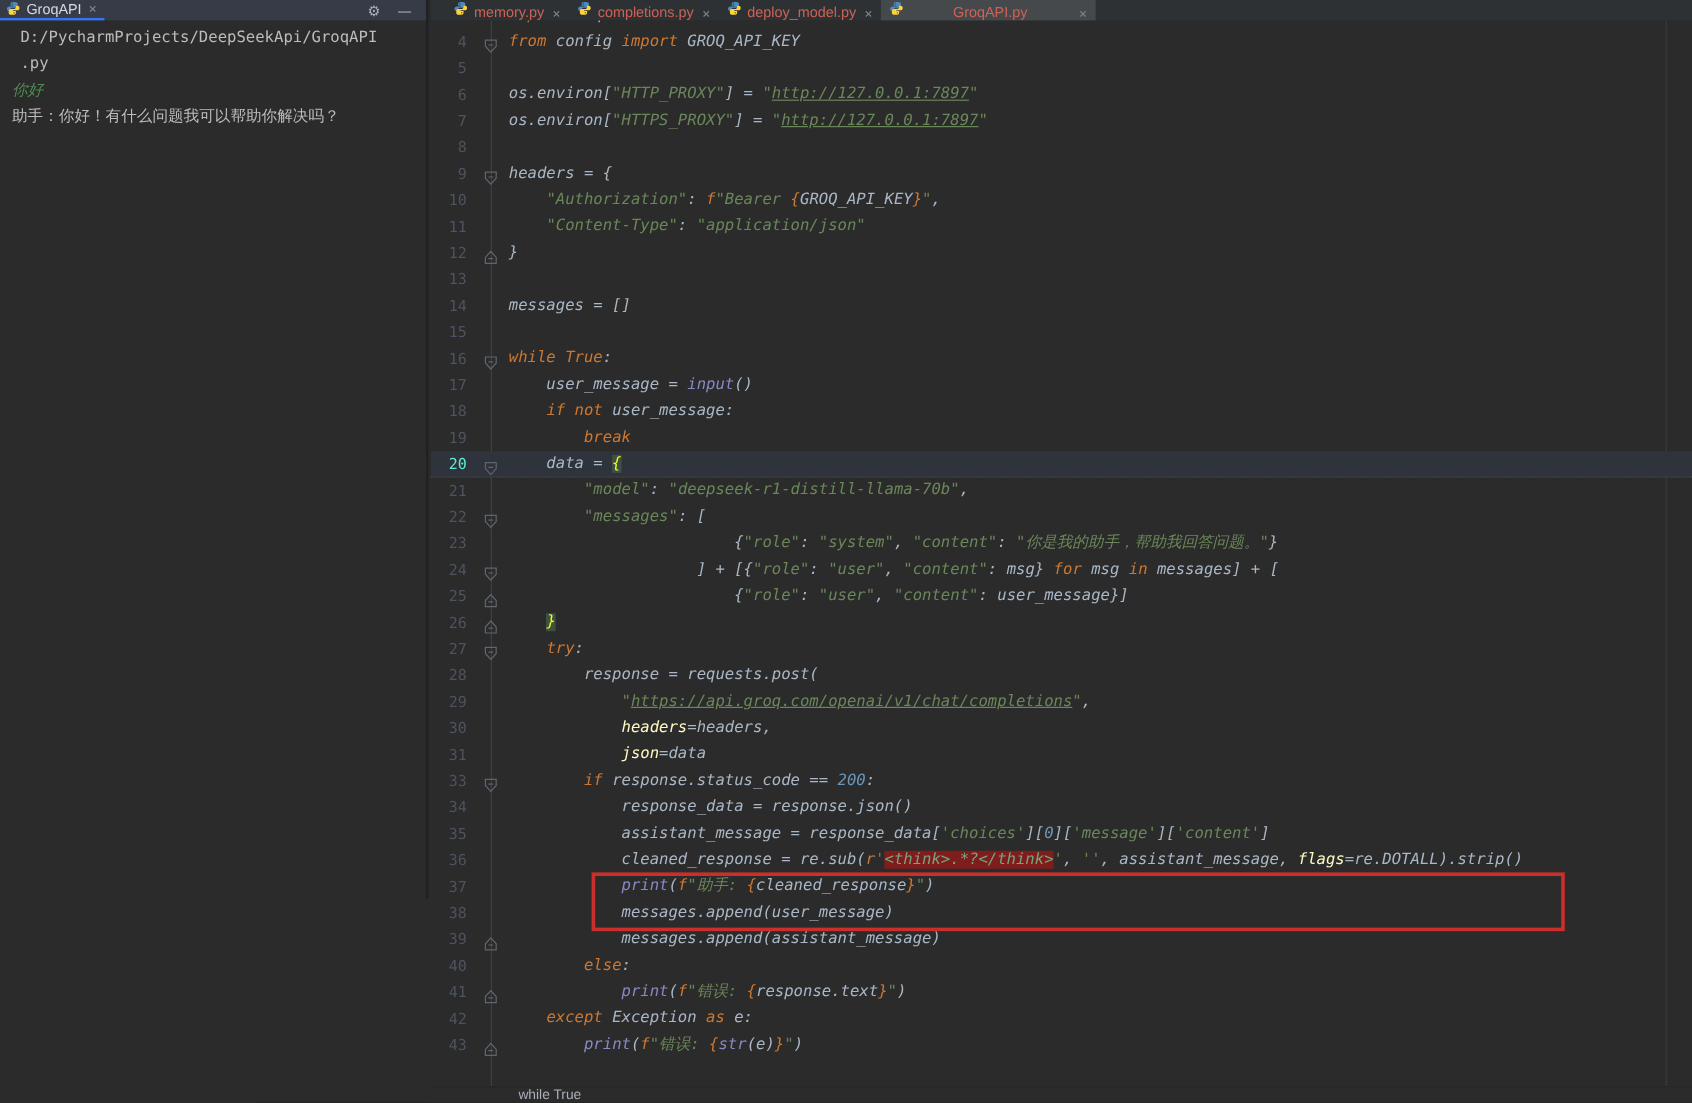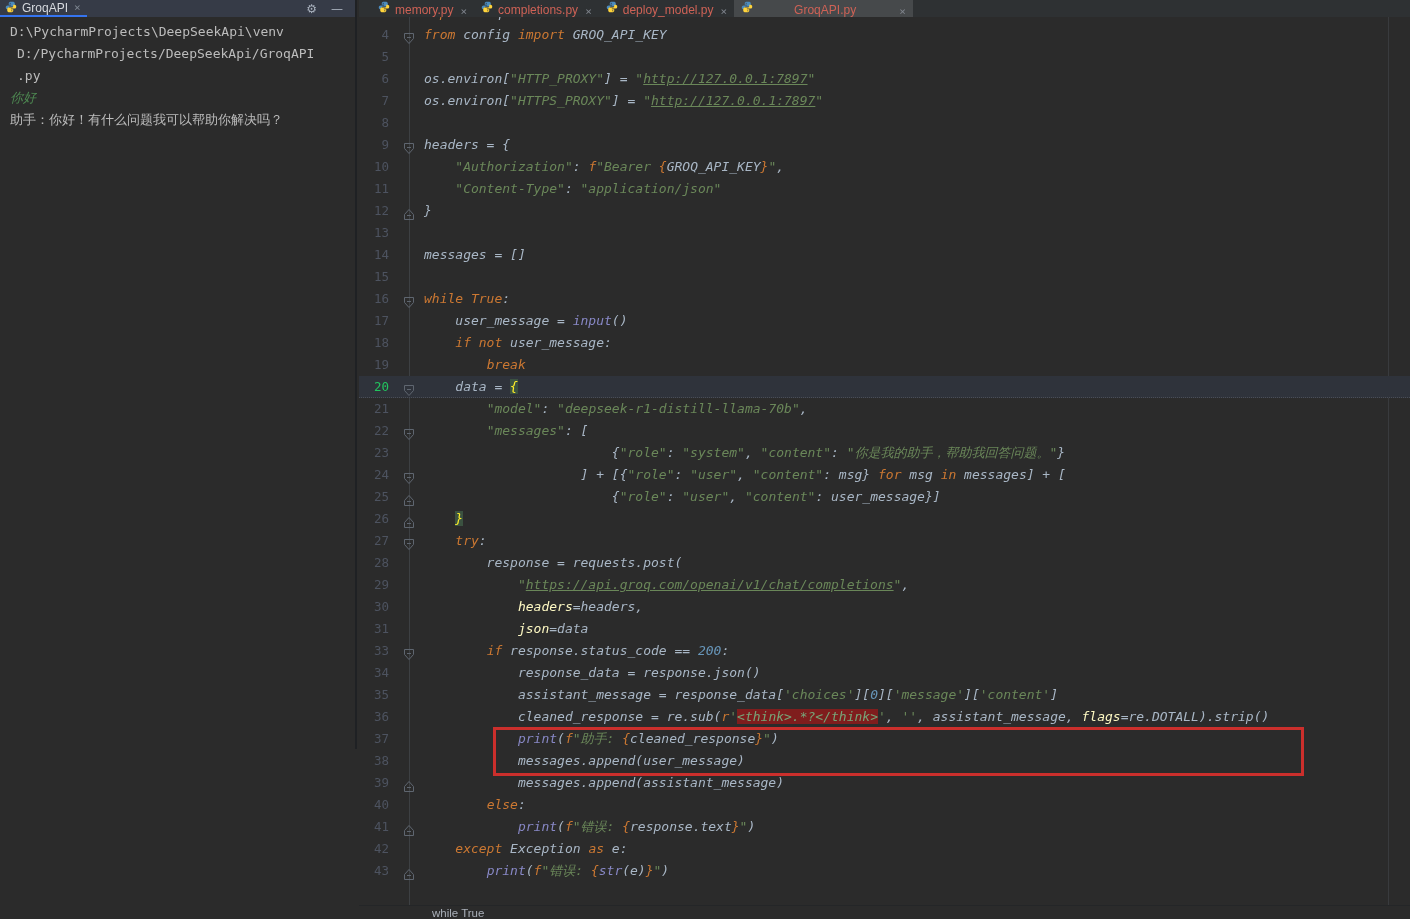--- a/index.html
+++ b/index.html
@@ -29,21 +29,21 @@
   .etab.active { background:#46494B;gap:36px; }
   .etab .tab-label { font-family:"Liberation Sans", sans-serif; font-size:12px; color:#CE6256; margin:0 7px 0 5px; }
   .etab .tab-close { color:#7F848C; font-size:11px; line-height:11px; }
   #editor-body { position:absolute; left:0; top:17px; width:1051px; height:888px; overflow:hidden; cursor:text; }
   #fold-line { position:absolute; left:50px; top:0; bottom:0; width:1px; background:#3D4043; }
   #margin-guide { position:absolute; left:1029px; top:0; bottom:0; width:1px; background:#393B3E; }
   #code-lines { position:absolute; left:0; top:-15px; right:0; }
   .code-row { position:relative; height:22px; line-height:22px; }
   .code-row.current { background:#2F333B; border-bottom:1px dotted #4A4E57; }
   .code-row .num { position:absolute; left:0; top:0; width:30px; text-align:right; font-size:12.5px; color:#4D5360; }
-  .code-row.current .num { color:#22c55e; }
+  .code-row.current .num { color:#5eead4; }
   .code-row .fold { position:absolute; left:44px; top:5px; width:12px; height:13px; cursor:pointer; }
   .code-row .code { position:absolute; left:65px; top:0; white-space:pre; font-size:13px;font-style:italic; }
   .t-p  { color:#A9B7C6; }
   .t-k  { color:#CC7832; }
   .t-s  { color:#6A8759; }
   .t-u  { color:#6A8759; text-decoration:underline; }
   .t-n  { color:#6897BB; }
   .t-b  { color:#8888C6; }
   .t-a  { color:#fef9c3; }
   .t-fb { color:#CC7832; }
@@ -66,21 +66,20 @@
               <path fill="#FFD43B" d="M8 15c2 0 3-.8 3-2v-2H7.8v-.9h4.7c1.5 0 2.5-1.1 2.5-2.6S14 5 12.5 5H11v1.6C11 8 9.9 8.6 8.5 8.6H5c-1.1 0-2 .9-2 2V13c0 1.2 1 2 3 2h2zm1-1.3a.75.75 0 110-1.5.75.75 0 010 1.5z"></path>
             </svg></span>
         <span class="tab-label">GroqAPI</span>
         <span class="tab-close">×</span>
       </div>
       <div class="spacer"></div>
       <span class="hdr-icon">⚙</span>
       <span class="hdr-icon hdr-minus">—</span>
     </div>
     <div id="console-body">
-        <div class="console-line c-out">D:\PycharmProjects\DeepSeekApi\venv</div>
         <div class="console-line wrapped c-out">D:/PycharmProjects/DeepSeekApi/GroqAPI</div>
         <div class="console-line wrapped c-out">.py</div>
         <div class="console-line c-in">你好</div>
         <div class="console-line c-out">助手：你好！有什么问题我可以帮助你解决吗？</div>
       </div>
   </div>
 
   <div id="editor-pane">
     <div id="editor-tab-bar">
         <div class="etab">

